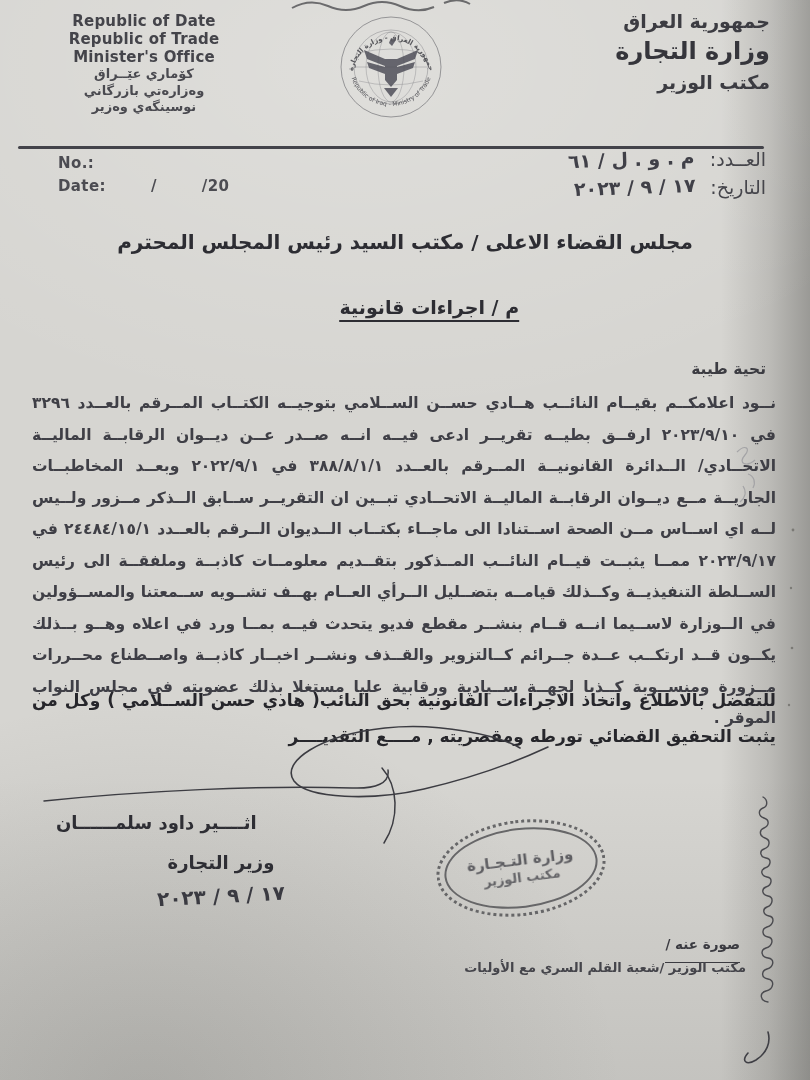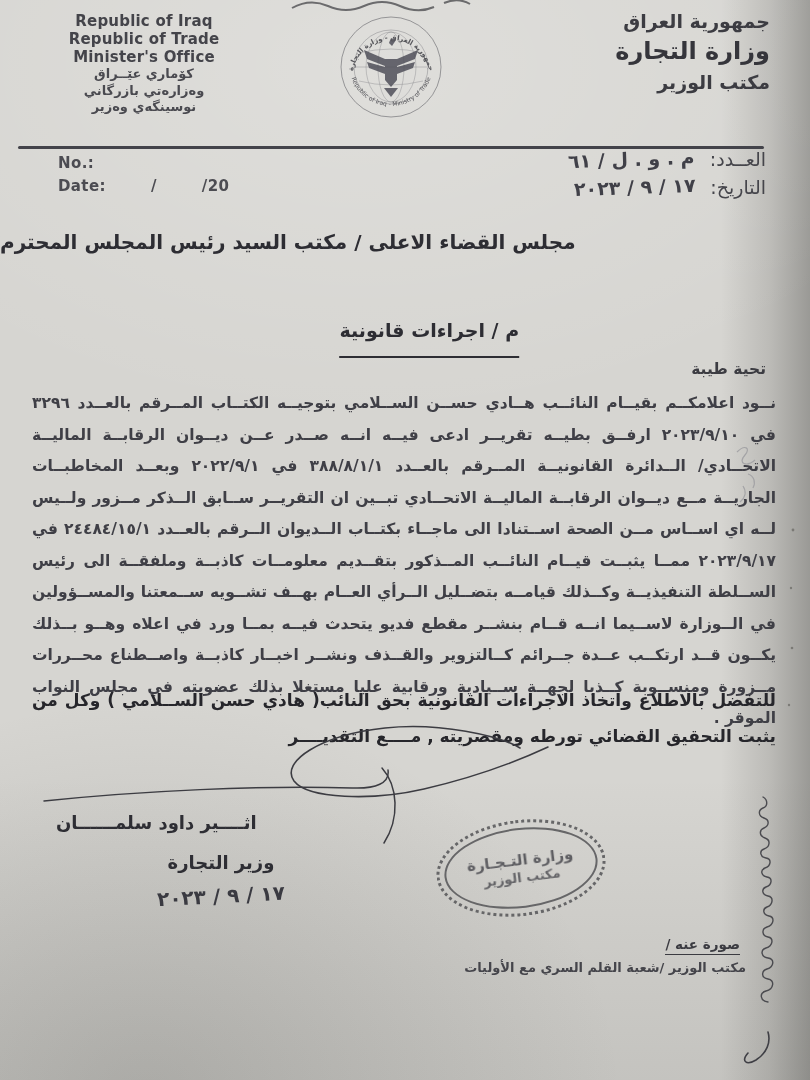--- a/index.html
+++ b/index.html
@@ -26,54 +26,54 @@
   .rule{left:18px;top:146px;width:746px;height:3px;background:#43434a;border-radius:2px;}
   
   .ref-left{left:38px;top:152px;font-size:15px;font-weight:700;color:#4c4c52;letter-spacing:.4px;margin-left:20px;}
   .ref-left .row{line-height:23px;white-space:pre;}
   .ref-right{right:44px;top:146px;direction:rtl;text-align:right;}
   .ref-right .row{line-height:26px;}
   .ref-label{font-size:19px;font-weight:400;color:#45454b;}
   .handwrite{display:inline-block;font-size:19px;font-weight:700;color:#404048;
     letter-spacing:1.5px;transform:rotate(-2deg);margin-right:10px;}
   
-  .recipient{left:0;top:230px;width:100%;font-size:20px;font-weight:700;color:#2d2d33;}
-  .subject{left:53%;top:319px;transform:translateX(-50%);font-size:19px;font-weight:700;color:#2d2d33;
-    border-bottom:2px solid #2d2d33;padding-bottom:15px;direction:rtl;}
+  .recipient{left:0;top:230px;width:100%;text-align:center;font-size:20px;font-weight:700;color:#2d2d33;}
+  .subject{left:53%;top:296px;transform:translateX(-50%);font-size:19px;font-weight:700;color:#2d2d33;
+    border-bottom:2px solid #2d2d33;padding-bottom:2px;direction:rtl;}
   .greeting{right:44px;top:360px;font-size:15.5px;font-weight:700;color:#3c3c42;direction:rtl;}
   .body-text{left:32px;top:388px;width:744px;direction:rtl;text-align:justify;
     font-size:15.5px;font-weight:700;line-height:31.5px;color:#3f3f46;}
   .closing{left:32px;top:682px;width:744px;direction:rtl;text-align:justify;
     font-size:17px;font-weight:700;line-height:36px;color:#26262b;}
   
   .sig-name{left:56px;top:812px;width:330px;text-align:left;font-size:18px;font-weight:700;
     letter-spacing:1px;color:#2e2e34;direction:rtl;}
   .sig-title{left:56px;top:852px;width:330px;text-align:center;font-size:18px;font-weight:700;color:#2e2e34;direction:rtl;}
   .sig-date{left:86px;top:884px;width:270px;text-align:center;font-size:20px;font-weight:700;
     color:#3a3a41;transform:rotate(-3deg);letter-spacing:2px;direction:rtl;}
   
   .stamp{left:436px;top:820px;width:170px;height:96px;transform:rotate(-7deg);opacity:.92;}
   .stamp .outer{position:absolute;inset:0;border:3px dotted #5e5e60;border-radius:50%;}
   .stamp .inner{position:absolute;inset:8px;border:2px solid #5e5e60;border-radius:50%;
     display:flex;flex-direction:column;align-items:center;justify-content:center;gap:1px;}
   .stamp .l1{font-size:15px;font-weight:700;color:#55555a;direction:rtl;filter:blur(.3px);}
   .stamp .l2{font-size:13px;font-weight:700;color:#5c5c60;direction:rtl;filter:blur(.5px);}
   
   .copy-label{right:70px;top:936px;font-size:13.5px;font-weight:700;color:#3b3b41;direction:rtl;
-    border-bottom:1.5px solid #3b3b41;padding-bottom:2px;}
+    border-bottom:1.5px solid #3b3b41;padding-bottom:10px;}
   .copy-to{right:64px;top:960px;font-size:13px;font-weight:700;color:#45454b;direction:rtl;}
   .ink-overlay{left:0;top:0;width:810px;height:1080px;pointer-events:none;}
 </style>
 </head>
 <body>
 
 <div class="page">
 
   <div class="abs hdr-left">
-    <div class="en">Republic of Iraq</div>
+    <div class="en">Republic of Date</div>
     <div class="en">Republic of Trade</div>
     <div class="en">Minister's Office</div>
     <div class="ku">كۆماري عێــراق</div>
     <div class="ku">وەزارەتي بازرگاني</div>
     <div class="ku">نوسينگەي وەزير</div>
   </div>
 
   <svg class="abs emblem" viewBox="0 0 106 106">
     <defs>
       <path id="arcTop" d="M 15,56 A 39,39 0 0 1 91,56"></path>

